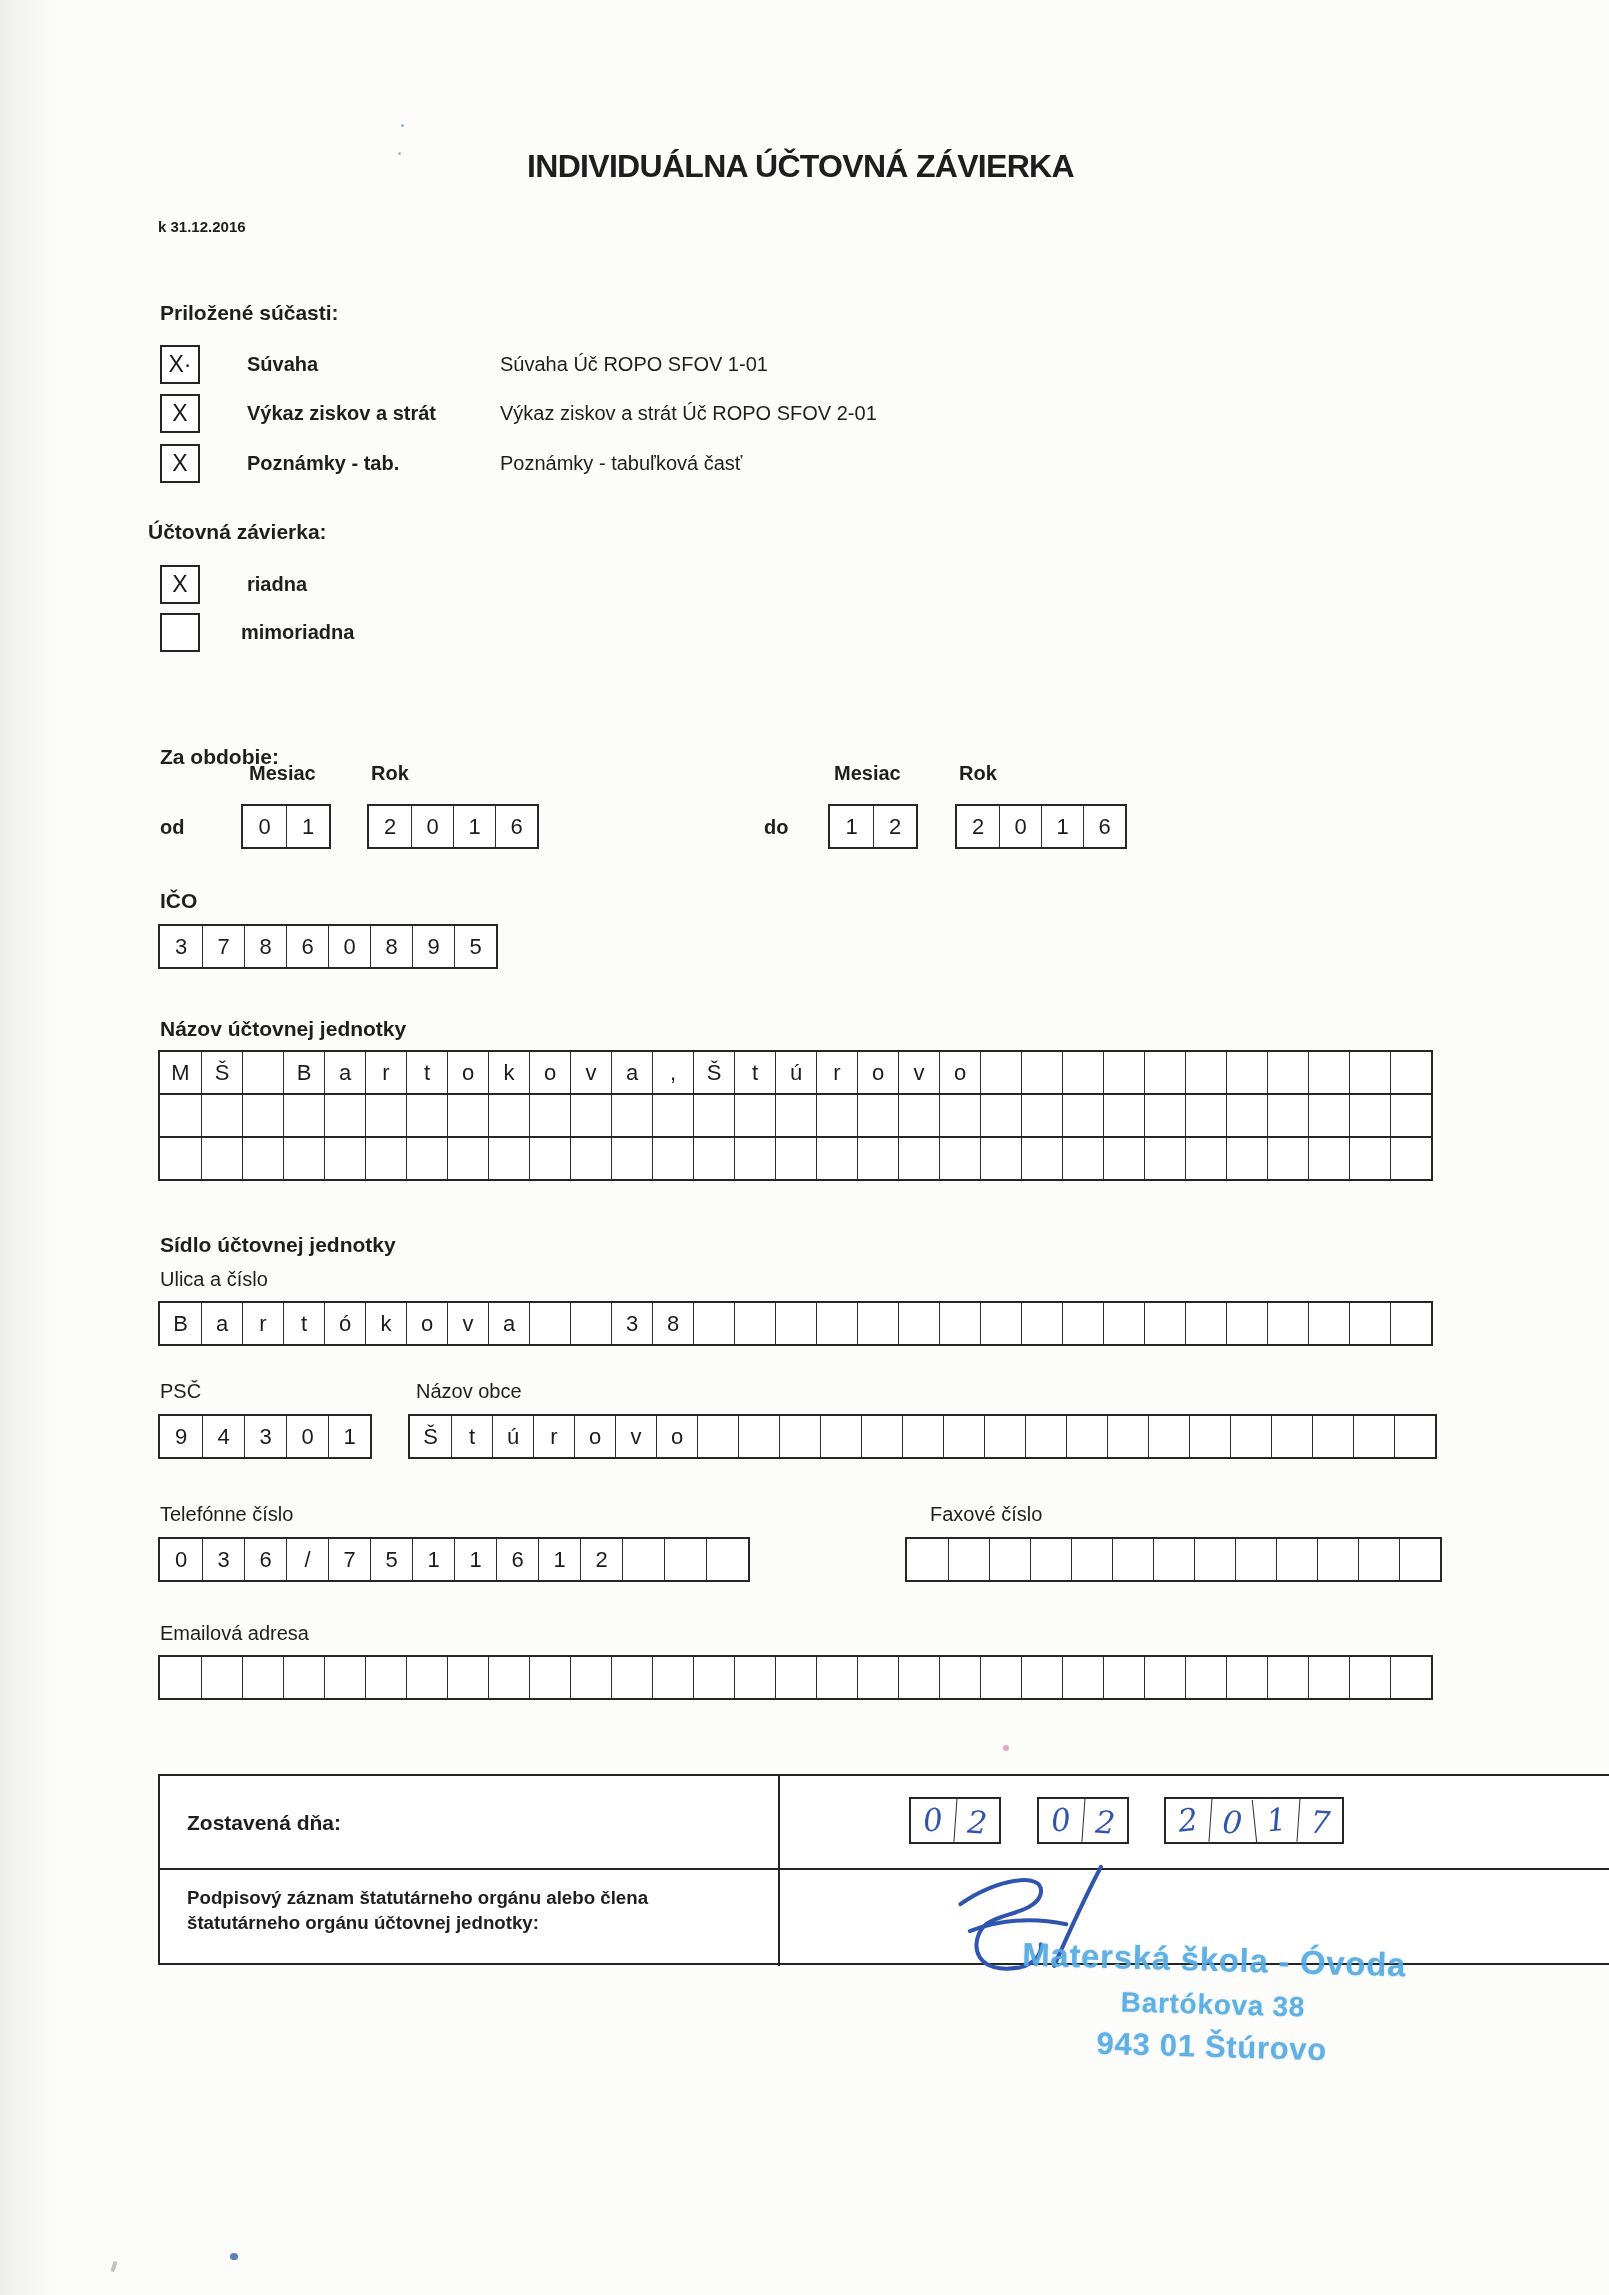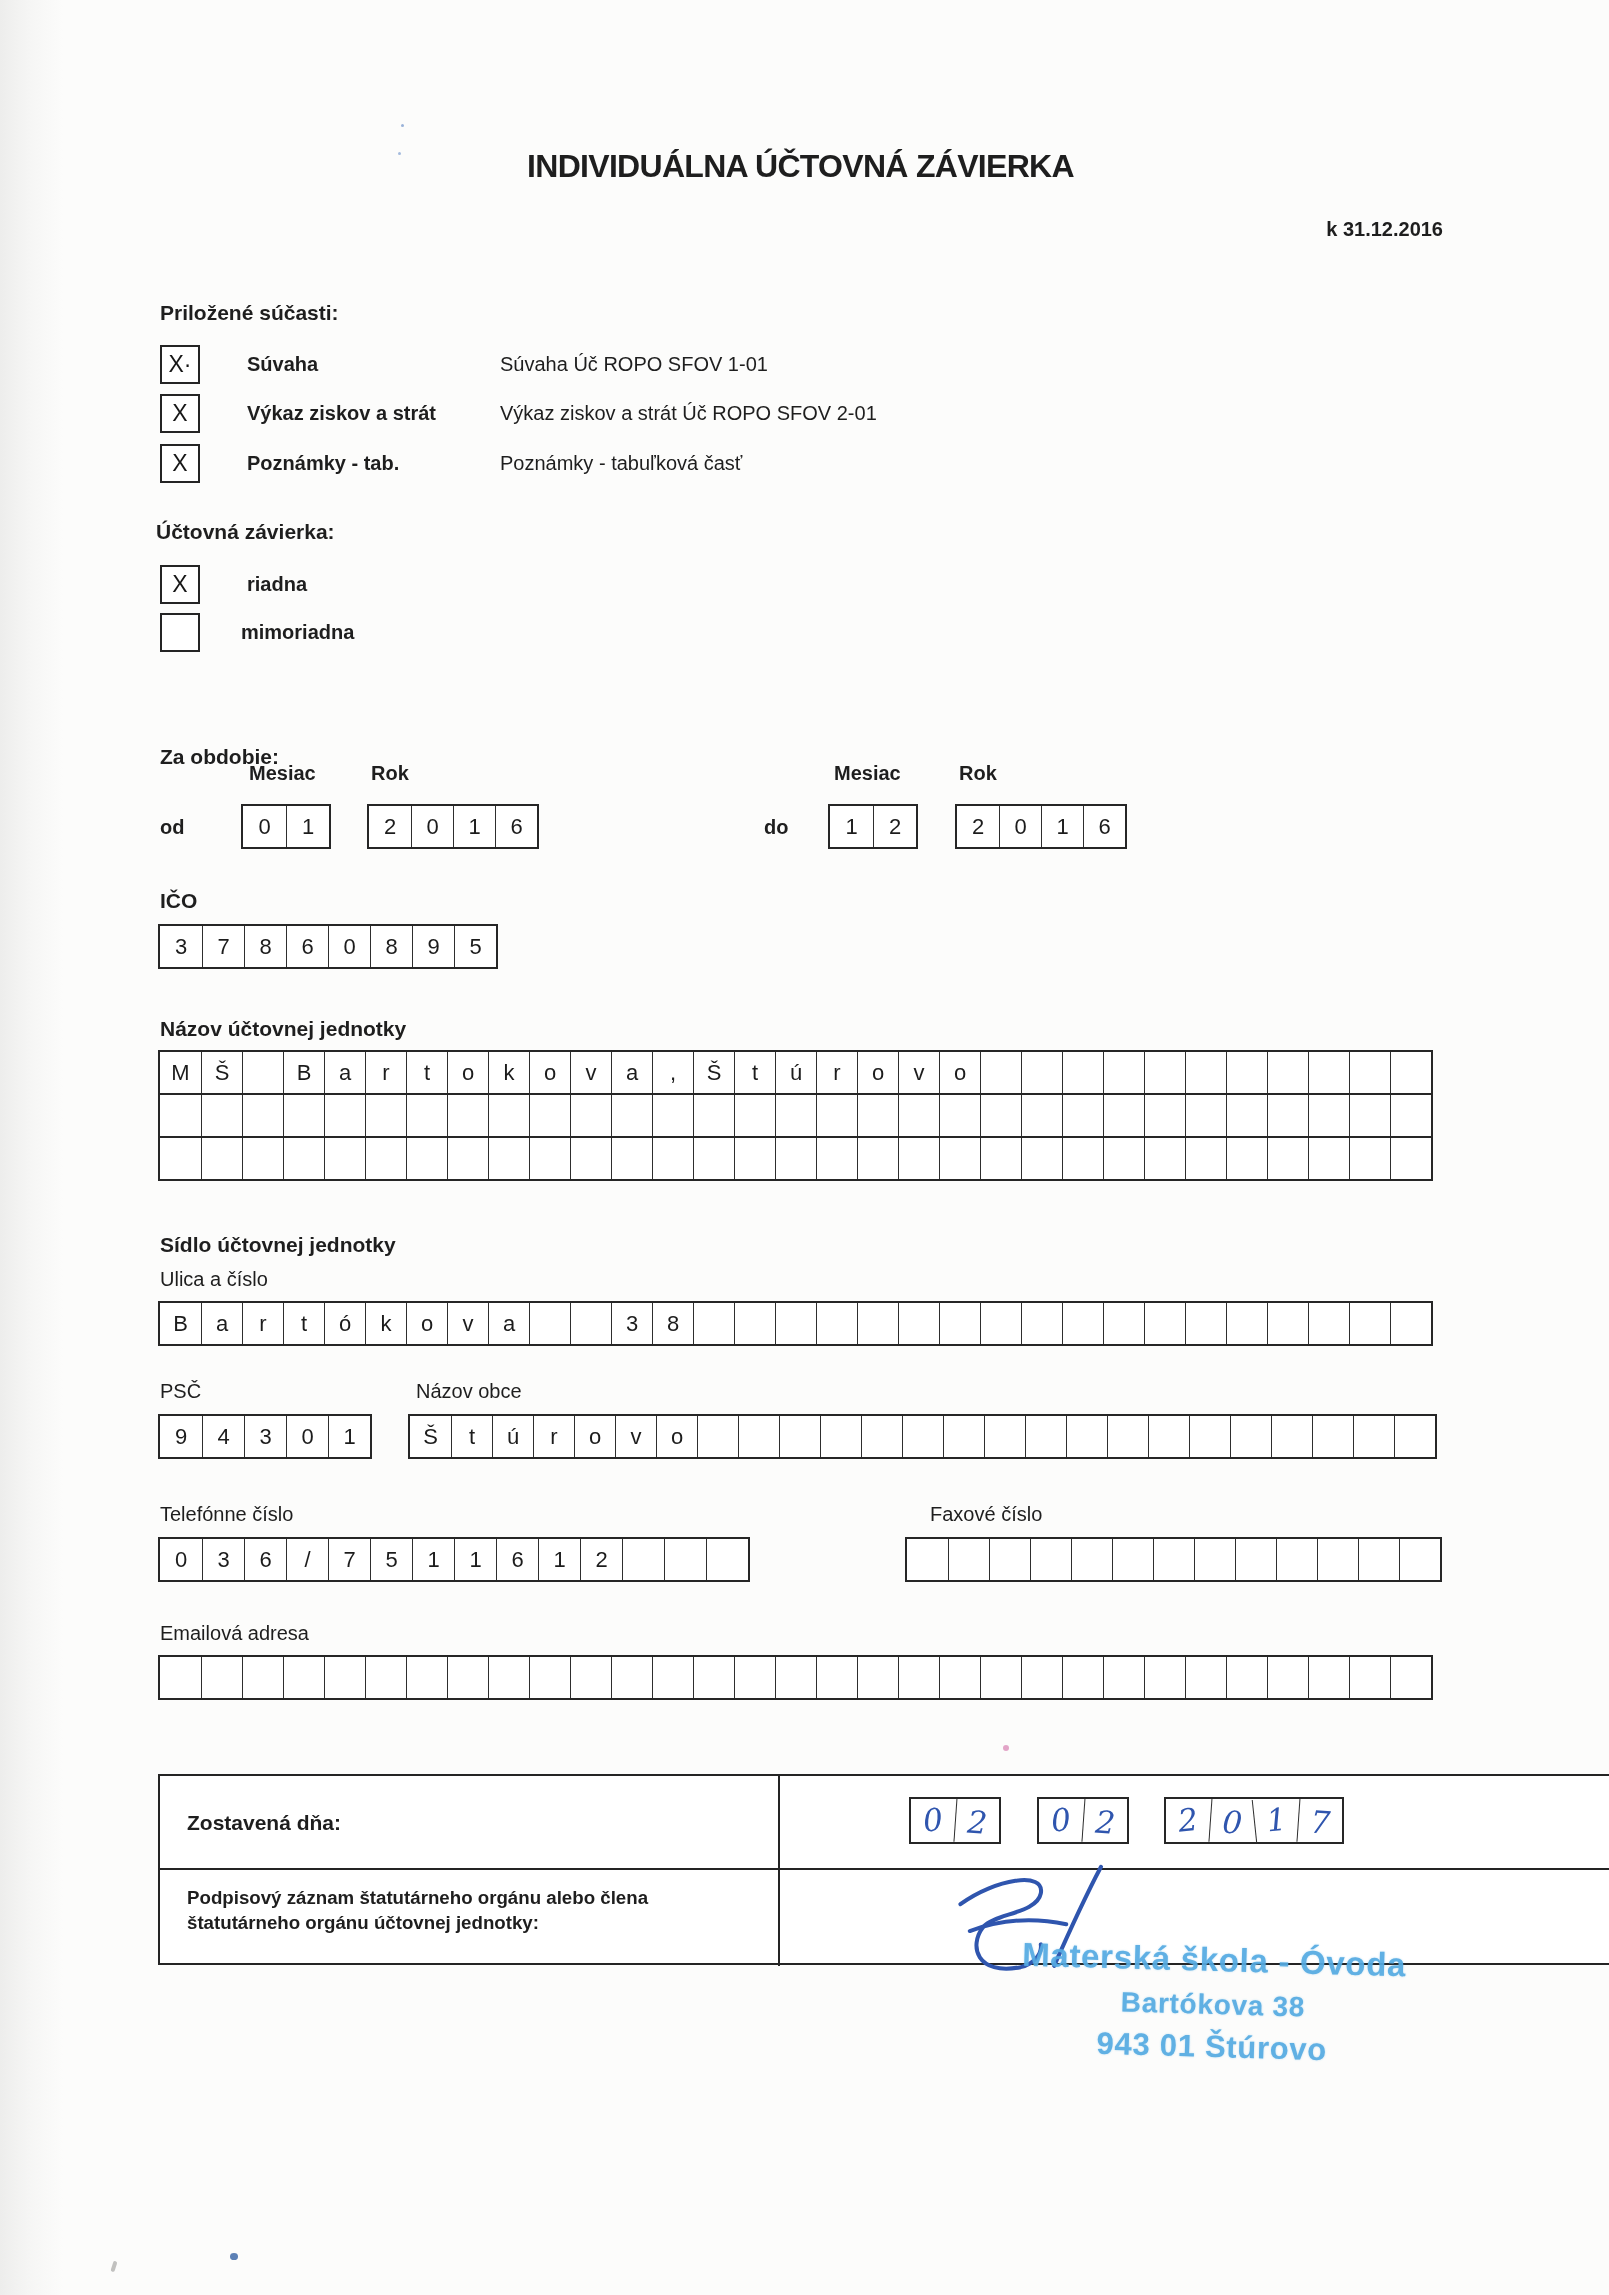--- a/index.html
+++ b/index.html
@@ -9,21 +9,21 @@
     font-family:"Liberation Sans","DejaVu Sans",sans-serif;
     color:#1e1e1e;overflow:hidden;
   }
   .scan-band{
     position:absolute;left:0;top:0;width:63px;height:100%;
     background:linear-gradient(to right,#ededec 0%,rgba(240,240,239,.55) 45%,rgba(250,250,249,0) 100%);
     pointer-events:none;
   }
   .abs{position:absolute;}
   .title{font-size:32px;font-weight:700;letter-spacing:-0.7px;text-align:center;}
-  .subtitle{font-size:20px;font-weight:700;text-align:right;}
+  .subtitle{font-size:15px;font-weight:700;text-align:left;}
   .h{font-size:21px;font-weight:700;}
   .lbl{font-size:20px;font-weight:400;}
   .blbl{font-size:20px;font-weight:700;}
   .cbrow{display:flex;align-items:center;}
   .cb{
     width:36px;height:35px;border:2px solid #242424;background:#fff;
     display:flex;align-items:center;justify-content:center;
     font-size:23px;font-weight:400;color:#161616;flex:0 0 auto;
   }
   .grid{display:flex;border:2px solid #262626;background:#fff;box-sizing:border-box;width:max-content;}
@@ -77,21 +77,21 @@
   <div class="cb">X</div>
   <div class="blbl" style="margin-left:47px;width:253px;">Výkaz ziskov a strát</div>
   <div class="lbl">Výkaz ziskov a strát Úč ROPO SFOV 2-01</div>
 </div>
 <div class="abs cbrow" style="left:160px;top:444px;">
   <div class="cb">X</div>
   <div class="blbl" style="margin-left:47px;width:253px;">Poznámky - tab.</div>
   <div class="lbl">Poznámky - tabuľková časť</div>
 </div>
 
-<div class="abs h" style="left:156px;top:520px;">Účtovná závierka:</div>
+<div class="abs h" style="left:148px;top:520px;">Účtovná závierka:</div>
 
 <div class="abs cbrow" style="left:160px;top:565px;">
   <div class="cb">X</div>
   <div class="blbl" style="margin-left:47px;text-align:center;">riadna</div>
 </div>
 <div class="abs cbrow" style="left:160px;top:613px;">
   <div class="cb"></div>
   <div class="blbl" style="margin-left:41px;">mimoriadna</div>
 </div>
 

